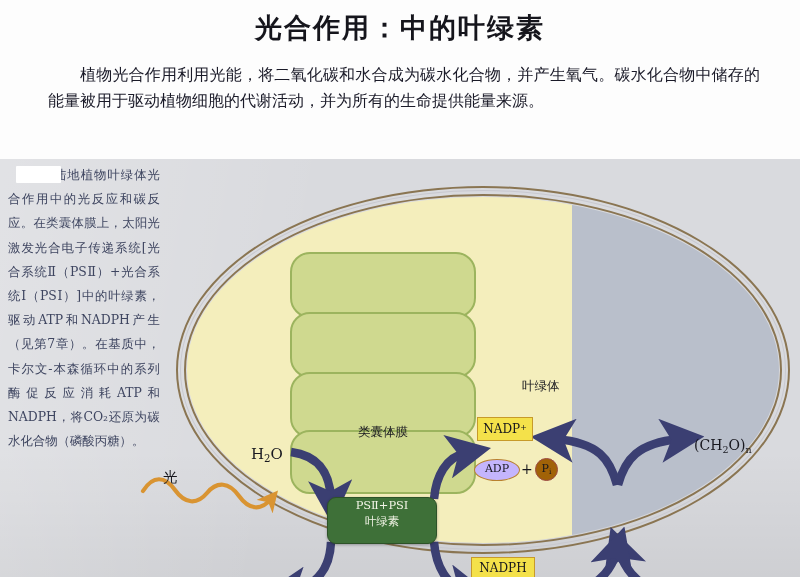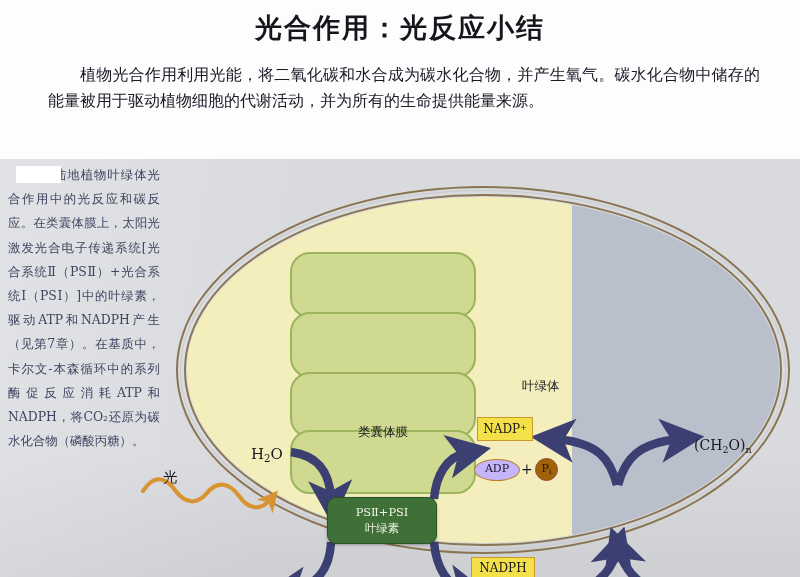--- a/index.html
+++ b/index.html
@@ -150,21 +150,20 @@
     width: 110px; height: 47px;
     background: #3e7038;
     border: 1.6px solid #2d5228;
     border-radius: 9px;
     z-index: 5;
     color: #f2f4e6;
     text-align: center;
     font-family: "DejaVu Serif", serif;
     font-size: 11.4px;
     line-height: 15.5px;
-    padding-top: 7px;
     box-sizing: border-box;
     box-shadow: 0 1px 3px rgba(0,0,0,0.3);
   }
 
   
   .lbl {
     position: absolute;
     font-family: "DejaVu Serif", serif;
     color: #18181f;
     z-index: 6;
@@ -232,21 +231,21 @@
     pointer-events: none;
   }
   #arrow-layer { z-index: 4; }
   #light-layer { z-index: 5; }
 </style>
 </head>
 <body>
 
 <div id="page">
 
-  <div id="slide-title">光合作用：光反应小结</div>
+  <div id="slide-title">光合作用：中的叶绿素</div>
 
   <div id="intro-paragraph">植物光合作用利用光能，将二氧化碳和水合成为碳水化合物，并产生氧气。碳水化合物中储存的能量被用于驱动植物细胞的代谢活动，并为所有的生命提供能量来源。</div>
 
   <div id="figure-panel">
 
     <div id="caption-blank"></div>
     <div id="caption-column">陆地植物叶绿体光合作用中的光反应和碳反应。在类囊体膜上，太阳光激发光合电子传递系统[光合系统Ⅱ（PSⅡ）+光合系统Ⅰ（PSⅠ）]中的叶绿素，驱动ATP和NADPH产生（见第7章）。在基质中，卡尔文-本森循环中的系列酶促反应消耗ATP和NADPH，将CO₂还原为碳水化合物（磷酸丙糖）。</div>
 
     <div id="stroma-clip">
       <div id="stroma-light"></div>

